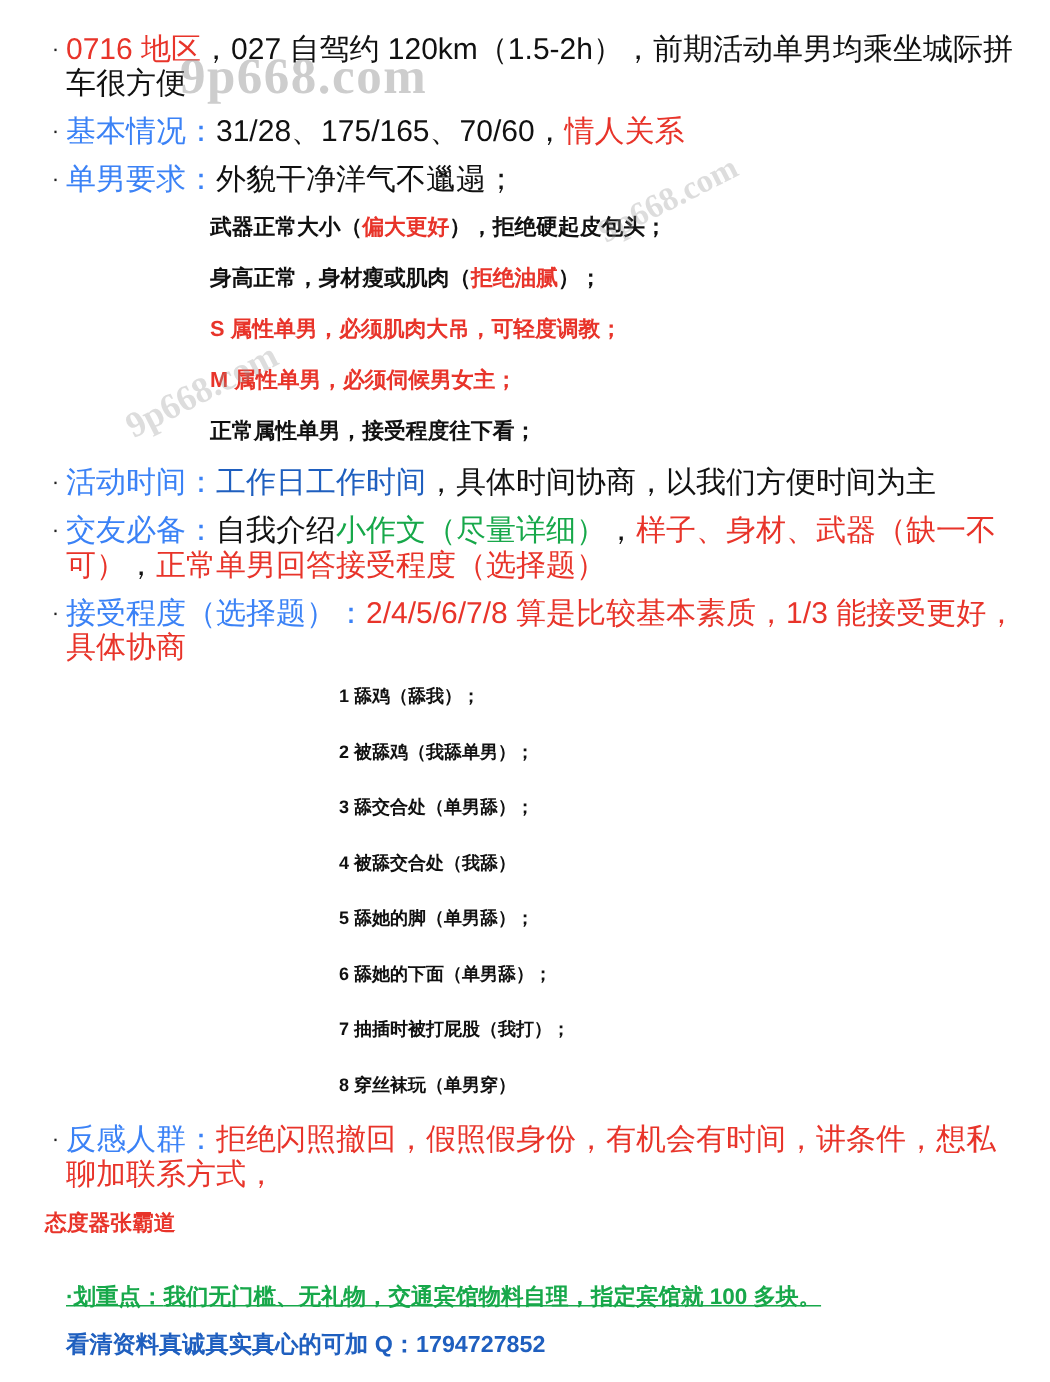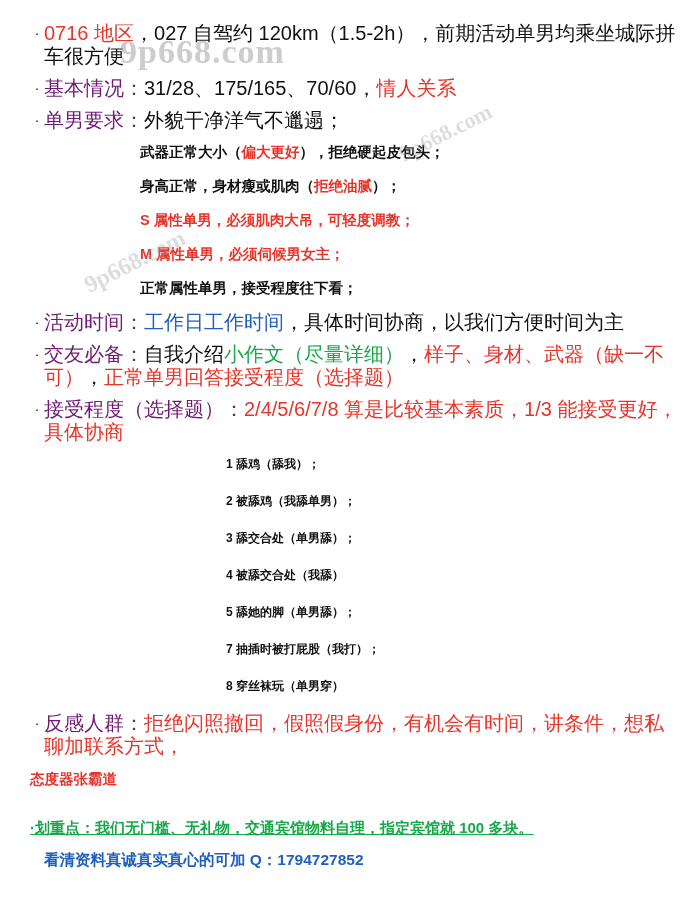--- a/index.html
+++ b/index.html
@@ -73,21 +73,21 @@
     text-align: center;
   }
   .line {
     flex: 1;
     font-size: 20px;
     line-height: 23px;
     font-weight: normal;
     color: #111;
   }
   .k-red   { color: #e8342a; }
-  .k-teal  { color: #701a75; }
+  .k-teal  { color: #3b82f6; }
   .k-black { color: #111111; }
   .k-green { color: #17a84a; }
   .k-blue  { color: #1f5fbf; text-align: center; }
 
   .sub {
     margin-left: 110px;
     font-size: 14.5px;
     line-height: 23px;
     font-weight: bold;
     color: #111;
@@ -130,21 +130,21 @@
     text-decoration: underline;
   }
   .contact-row {
     margin-top: 6px;
     font-size: 15.5px;
     line-height: 26px;
     font-weight: bold;
     color: #1f5fbf;
     margin-left: 14px;
   }
-  .indent-14 { }
+  .indent-14 { margin-left: 14px; }
 </style>
 </head>
 <body>
 
 <div class="page">
 
   <div class="watermark">
     <div class="wm-text wm-1">9p668.com</div>
     <div class="wm-text wm-2">9p668.com</div>
     <div class="wm-text wm-3">9p668.com</div>
@@ -203,20 +203,21 @@
       <span class="k-teal">接受程度（选择题）：</span><span class="k-red">2/4/5/6/7/8 算是比较基本素质，1/3 能接受更好，具体协商</span>
     </div>
   </div>
 
   <div class="accept-list">
     <div class="accept-item">1 舔鸡（舔我）；</div>
     <div class="accept-item">2 被舔鸡（我舔单男）；</div>
     <div class="accept-item">3 舔交合处（单男舔）；</div>
     <div class="accept-item">4 被舔交合处（我舔）</div>
     <div class="accept-item">5 舔她的脚（单男舔）；</div>
+    <div class="accept-item">6 舔她的下面（单男舔）；</div>
     <div class="accept-item">7 抽插时被打屁股（我打）；</div>
     <div class="accept-item">8 穿丝袜玩（单男穿）</div>
   </div>
 
   <div class="row">
     <div class="bullet">·</div>
     <div class="line">
       <span class="k-teal">反感人群：</span><span class="k-red">拒绝闪照撤回，假照假身份，有机会有时间，讲条件，想私聊加联系方式，</span>
     </div>
   </div>

